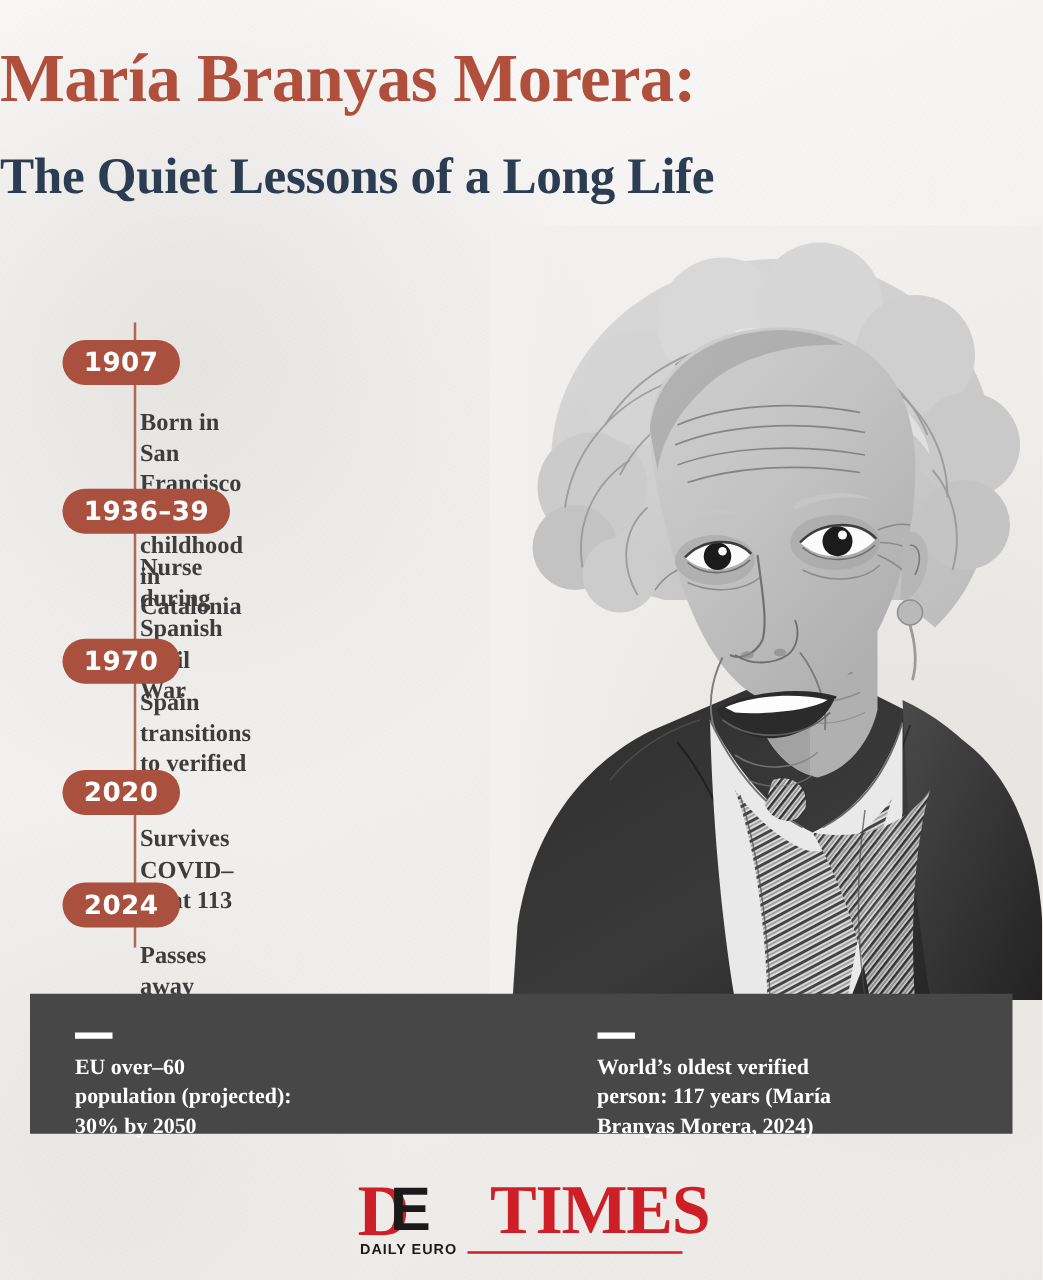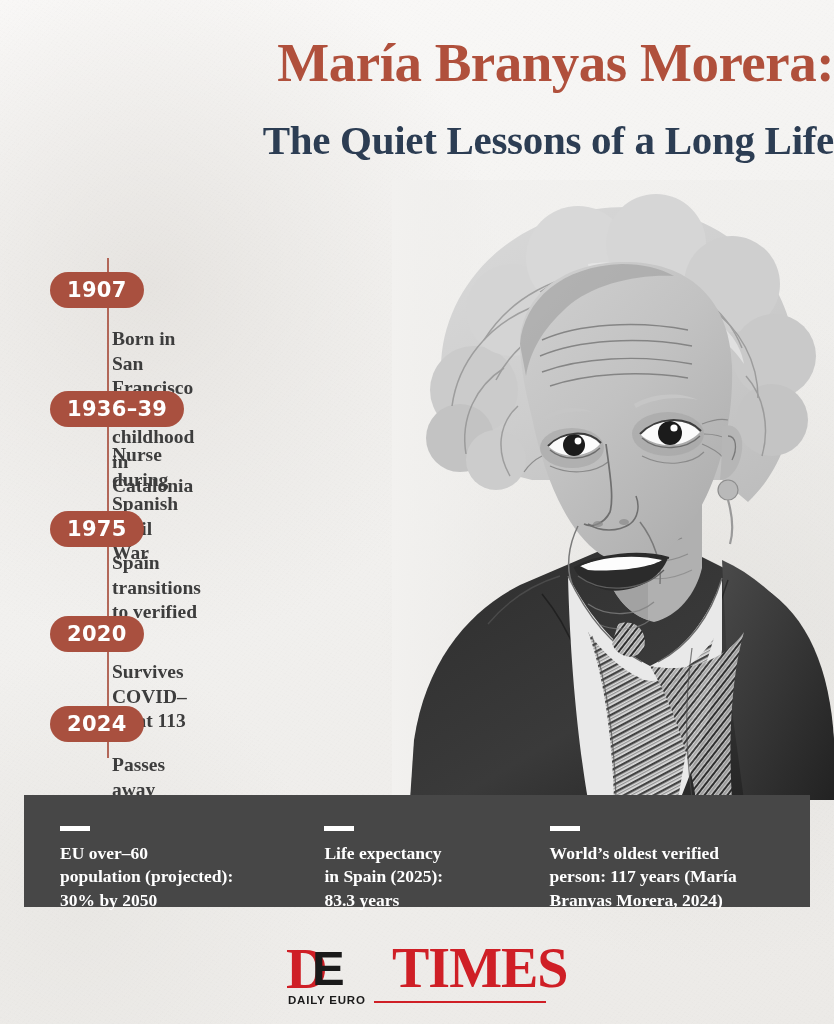--- a/index.html
+++ b/index.html
@@ -39,21 +39,21 @@
       repeating-linear-gradient(-52deg, rgba(0,0,0,0.010) 0 1px, rgba(255,255,255,0) 1px 4px);
     z-index: 1;
   }
 
   
   .header {
     position: absolute;
     top: 34px;
     left: 0;
     width: 834px;
-    text-align: right;
+    text-align: left;
     z-index: 6;
   }
   .title-main {
     font-family: "Liberation Serif", "DejaVu Serif", serif;
     font-weight: bold;
     font-size: 55px;
     line-height: 1.06;
     letter-spacing: -0.5px;
     color: #b0503c;
   }
@@ -419,21 +419,21 @@
 → childhood in Catalonia</div>
     </div>
 
     <div class="tl-item">
       <div class="tl-badge" style="top:163px">1936–39</div>
       <div class="tl-text" style="top:215px">Nurse during
 Spanish Civil War</div>
     </div>
 
     <div class="tl-item">
-      <div class="tl-badge" style="top:283px">1975</div>
+      <div class="tl-badge" style="top:283px">1970</div>
       <div class="tl-text" style="top:323px">Spain transitions
 to verified</div>
     </div>
 
     <div class="tl-item">
       <div class="tl-badge" style="top:388px">2020</div>
       <div class="tl-text" style="top:432px">Survives COVID–19 at 113</div>
     </div>
 
     <div class="tl-item">
@@ -441,26 +441,20 @@
       <div class="tl-text" style="top:525px">Passes away at 117</div>
     </div>
   </div>
 
   <div class="stats">
     <div class="stat">
       <div class="stat-rule"></div>
       <div class="stat-text">EU over–60
 population (projected):
 30% by 2050</div>
-    </div>
-    <div class="stat">
-      <div class="stat-rule"></div>
-      <div class="stat-text">Life expectancy
-in Spain (2025):
-83.3 years</div>
     </div>
     <div class="stat">
       <div class="stat-rule"></div>
       <div class="stat-text">World’s oldest verified
 person: 117 years (María
 Branyas Morera, 2024)</div>
     </div>
   </div>
 
   <div class="logo-wrap">

